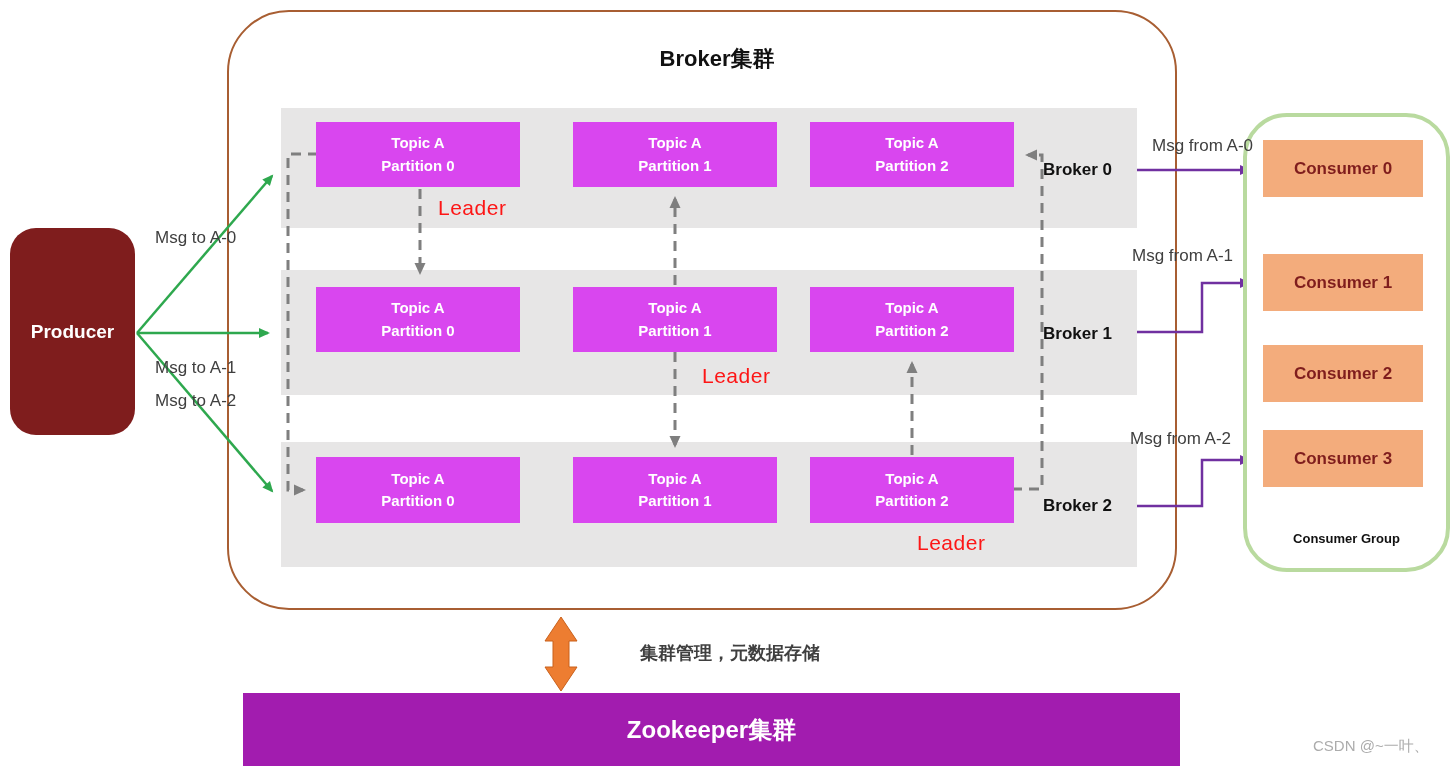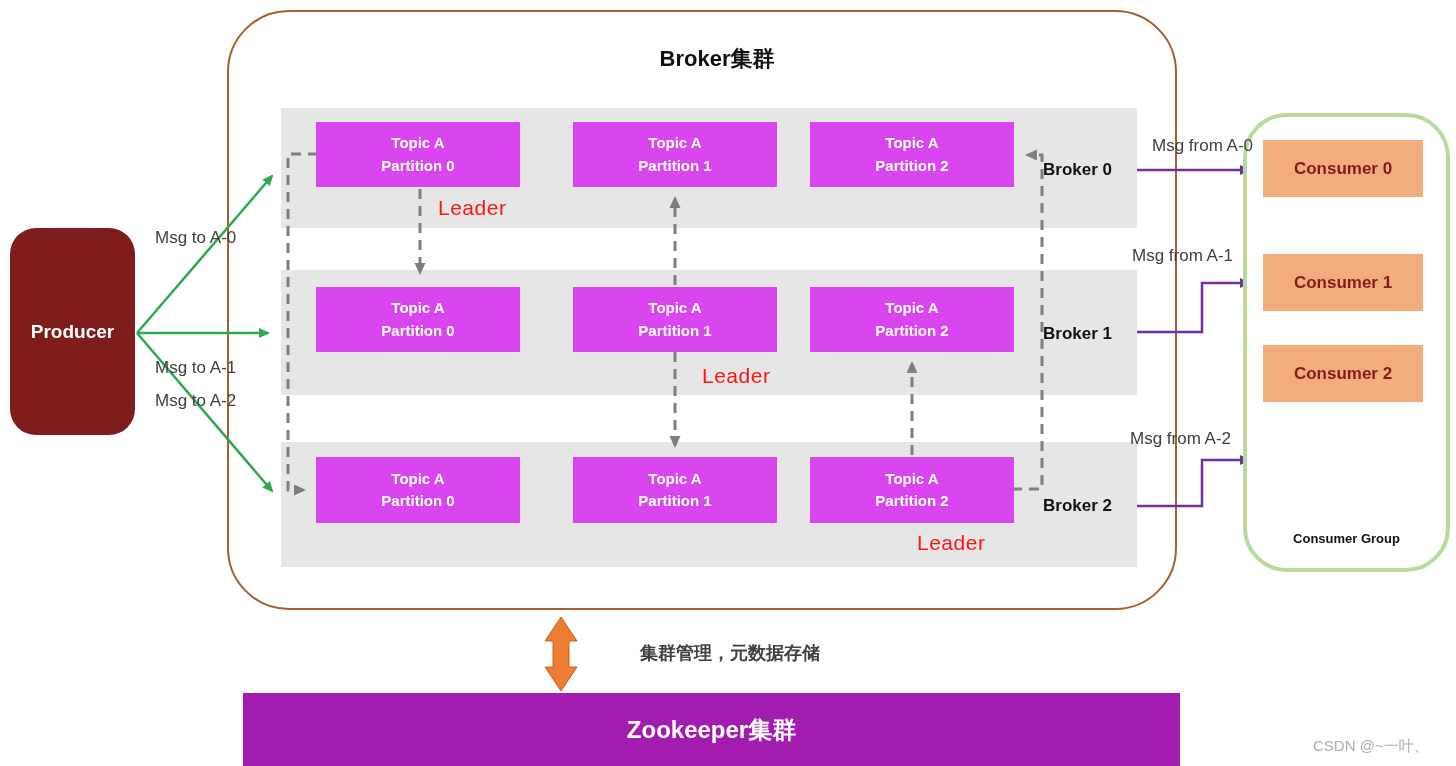--- a/index.html
+++ b/index.html
@@ -177,20 +177,21 @@
 
   <div class="abs producer">Producer</div>
   <div class="abs msg-label" style="left:155px;top:228px;">Msg to A-0</div>
   <div class="abs msg-label" style="left:155px;top:310px;margin-top:48px;">Msg to A-1</div>
   <div class="abs msg-label" style="left:155px;top:391px;">Msg to A-2</div>
 
   <div class="abs consumer-group"></div>
   <div class="abs consumer" style="top:140px;">Consumer 0</div>
   <div class="abs consumer" style="top:254px;">Consumer 1</div>
   <div class="abs consumer" style="top:345px;">Consumer 2</div>
+  <div class="abs consumer" style="top:430px;">Consumer 3</div>
   <div class="abs cg-title">Consumer Group</div>
 
   <div class="abs msg-label" style="left:1132px;top:136px;margin-left:20px;">Msg from A-0</div>
   <div class="abs msg-label" style="left:1132px;top:246px;">Msg from A-1</div>
   <div class="abs msg-label" style="left:1130px;top:429px;">Msg from A-2</div>
 
   <div class="abs zk-caption">集群管理，元数据存储</div>
   <div class="abs zk-bar">Zookeeper集群</div>
 
   <div class="abs watermark">CSDN @~一叶、</div>

